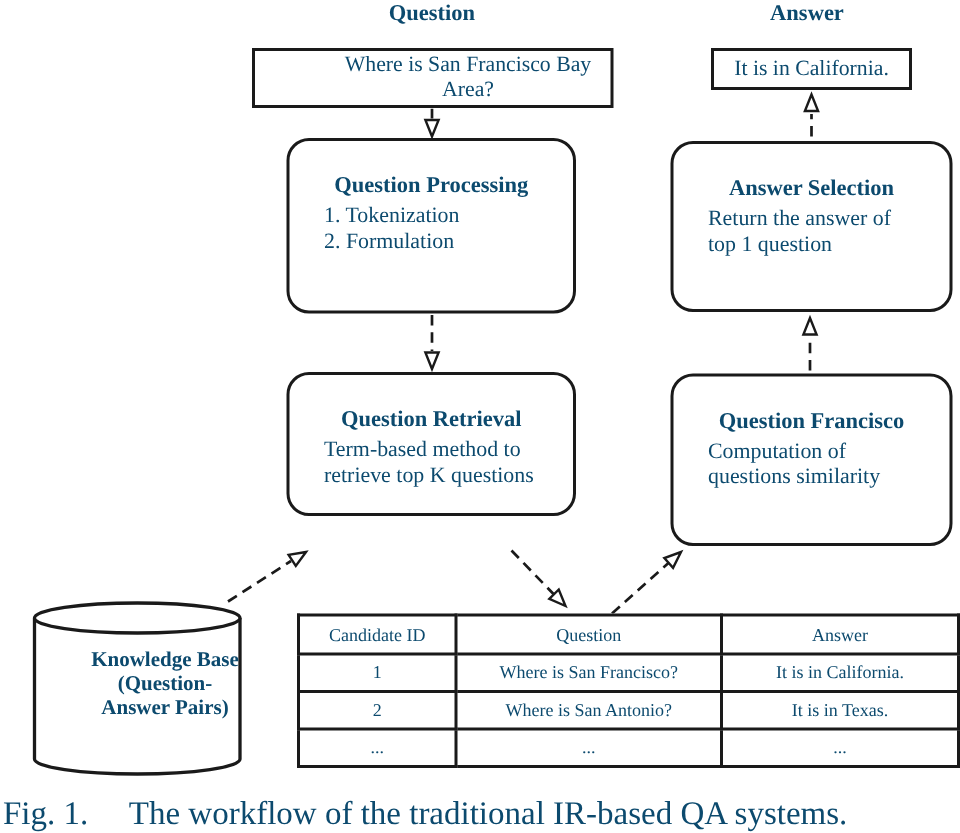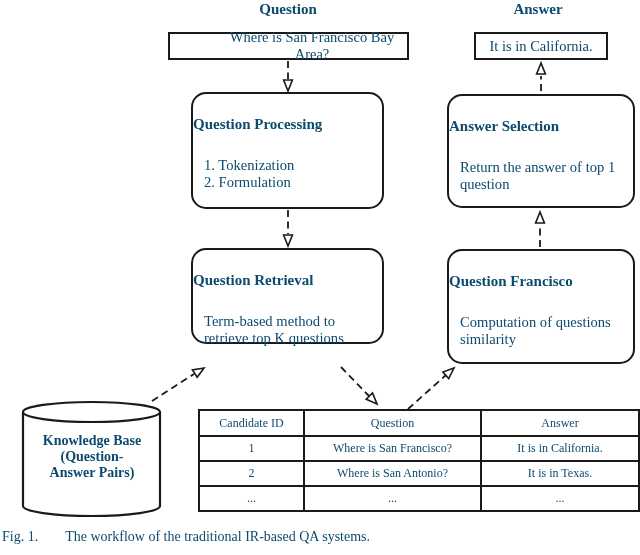--- a/index.html
+++ b/index.html
@@ -13,37 +13,37 @@
   }
   .io-box{
     border:2px solid #1a1a1a;background:#fff;box-sizing:border-box;
     font-size:14.5px;text-align:center;display:flex;align-items:center;justify-content:center;
   }
   .node{
     border:2px solid #1a1a1a;border-radius:15px;background:#fff;box-sizing:border-box;
     padding-top:22px;
   }
   .node-title{
-    font-weight:bold;font-size:15px;text-align:left;
+    font-weight:bold;font-size:15px;text-align:center;
   }
   .node-body{
-    margin-top:24px;padding:0 11px;font-size:14.6px;line-height:17px;
+    margin-top:3px;padding:0 23px;font-size:14.6px;line-height:17px;
   }
   .kb-text{
     font-weight:bold;font-size:14px;text-align:center;line-height:16px;width:140px;
   }
   table.cand{
     border-collapse:collapse;table-layout:fixed;background:#fff;
   }
   table.cand td,table.cand th{
     border:2px solid #1a1a1a;text-align:center;vertical-align:middle;
     font-size:12px;font-weight:normal;padding:0;
   }
   table.cand tr{height:25px;}
-  .caption{font-size:14px;white-space:nowrap;}
+  .caption{font-size:22px;white-space:nowrap;}
   .caption .cap-text{margin-left:27px;}
   svg{display:block;}
 </style>
 </head>
 <body>
 
 <div class="canvas">
 
   <svg class="abs" style="left:0;top:0;" width="640" height="555" viewBox="0 0 640 555">
     <g stroke="#1a1a1a" stroke-width="1.8" fill="none" stroke-dasharray="7,4.5">
@@ -62,21 +62,21 @@
       <polygon points="540,212 535.6,223 544.4,223"></polygon>
       <polygon points="204,368 197.2,377.3 192.4,369.9"></polygon>
       <polygon points="377,404 366.2,399.2 372.5,393"></polygon>
       <polygon points="454,368 448.7,378.6 442.9,372"></polygon>
     </g>
   </svg>
 
   <div class="abs col-label" style="left:218px;top:1px;">Question</div>
   <div class="abs col-label" style="left:468px;top:1px;">Answer</div>
 
-  <div class="abs io-box" style="left:168px;top:32px;width:241px;height:28px;padding-left:47px;">Where is San Francisco Bay Area?</div>
+  <div class="abs io-box" style="left:168px;top:32px;width:241px;height:40px;padding-left:47px;">Where is San Francisco Bay Area?</div>
   <div class="abs io-box" style="left:474px;top:32px;width:134px;height:28px;">It is in California.</div>
 
   <div class="abs node" style="left:191px;top:92px;width:193px;height:117px;">
     <div class="node-title">Question Processing</div>
     <div class="node-body">
       <div>1. Tokenization</div>
       <div>2. Formulation</div>
     </div>
   </div>
 
@@ -92,21 +92,21 @@
 
   <div class="abs node" style="left:447px;top:249px;width:188px;height:115px;">
     <div class="node-title">Question Francisco</div>
     <div class="node-body">Computation of questions similarity</div>
   </div>
 
   <svg class="abs" style="left:20px;top:395px;" width="144" height="128" viewBox="0 0 144 128">
     <path d="M3,17 L3,111 A68.5,10 0 0 0 140,111 L140,17" fill="#ffffff" stroke="#1a1a1a" stroke-width="2.2"></path>
     <ellipse cx="71.5" cy="17" rx="68.5" ry="10" fill="#ffffff" stroke="#1a1a1a" stroke-width="2.2"></ellipse>
   </svg>
-  <div class="abs kb-text" style="left:22px;top:433px;">
+  <div class="abs kb-text" style="left:22px;top:433px;padding-left:18px;">
     <div>Knowledge Base</div>
     <div>(Question-</div>
     <div>Answer Pairs)</div>
   </div>
 
   <table class="cand abs" style="left:198px;top:409px;width:440px;">
     <colgroup>
         <col style="width:105px;">
         <col style="width:177px;">
         <col style="width:158px;">

